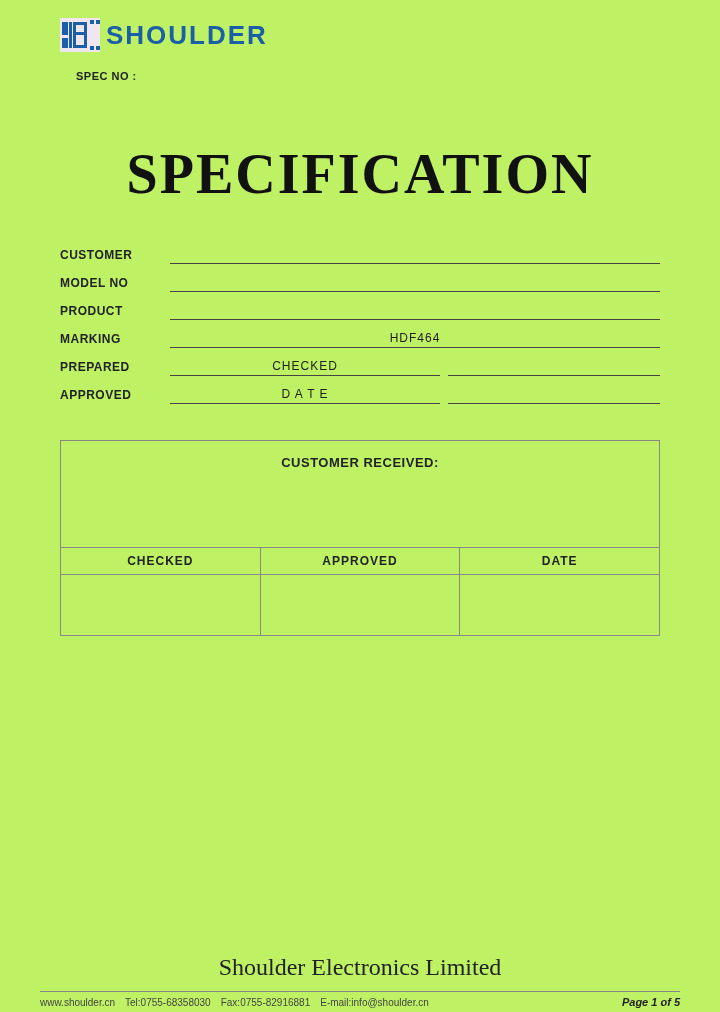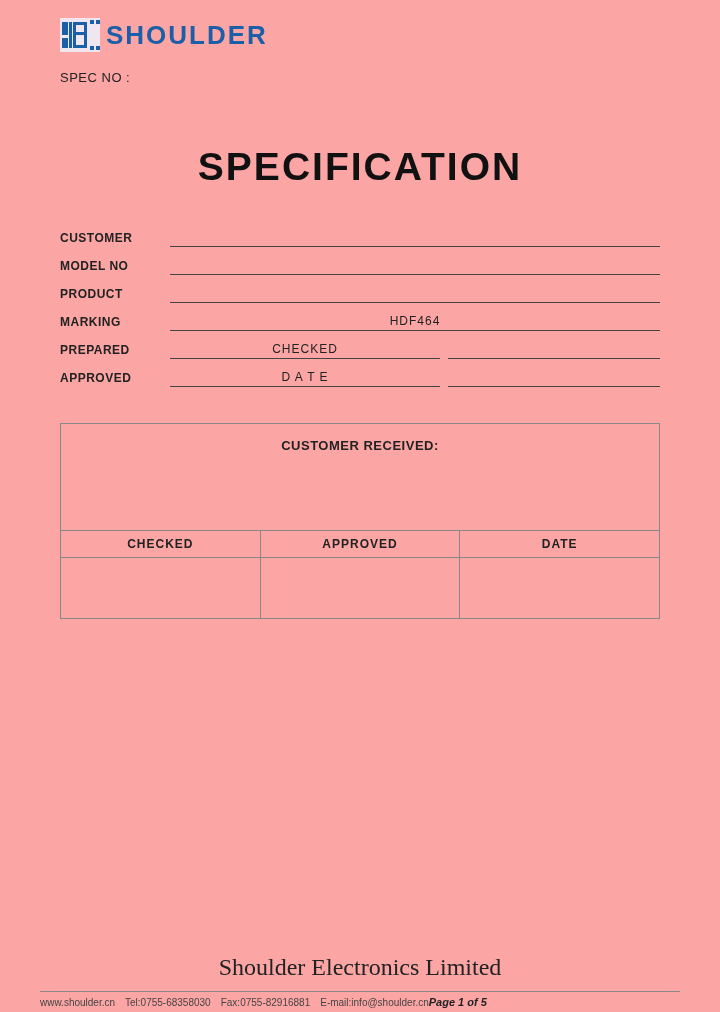--- a/index.html
+++ b/index.html
@@ -8,21 +8,21 @@
       background: #f0e6f0;
       width: 720px;
       min-height: 1012px;
       font-family: Arial, sans-serif;
       position: relative;
     }
 
     .page {
       width: 720px;
       min-height: 1012px;
-      background: #fca5a5;
+      background: #bef264;
       position: relative;
       display: flex;
       flex-direction: column;
     }
 
     .header {
       padding: 18px 60px 10px 60px;
     }
 
     .logo-area {
@@ -39,38 +39,39 @@
     .logo-text {
       font-size: 26px;
       font-weight: 900;
       color: #1a5fa8;
       letter-spacing: 2px;
       font-family: Arial Black, Arial, sans-serif;
     }
 
     .spec-no {
       padding: 8px 60px 0 60px;
-      font-size: 13px;
-      font-weight: 400;
+      font-size: 11px;
+      font-weight: 700;
       color: #222;
       letter-spacing: 0.5px;
+      margin-left: 16px;
     }
 
     .main-title-area {
       display: flex;
       justify-content: center;
       align-items: center;
       padding: 60px 0 40px 0;
     }
 
     .main-title {
-      font-size: 39px;
+      font-size: 56px;
       font-weight: 900;
       color: #111;
-      font-family: Liberation Sans, sans-serif;
+      font-family: Liberation Serif, serif;
       letter-spacing: 2px;
     }
 
     .info-section {
       padding: 0 60px;
       margin-bottom: 20px;
     }
 
     .info-row {
       display: flex;
@@ -186,21 +187,21 @@
       text-align: center;
       padding: 40px 0 10px 0;
       font-size: 24px;
       color: #222;
       font-family: Georgia, serif;
     }
 
     .footer-bar {
       border-top: 1.5px solid #888;
       display: flex;
-      justify-content: flex-start;
+      justify-content: space-between;
       align-items: center;
       padding: 4px 0;
       font-size: 10px;
       color: #444;
     }
 
     .footer-left {
       display: flex;
       gap: 10px;
     }

